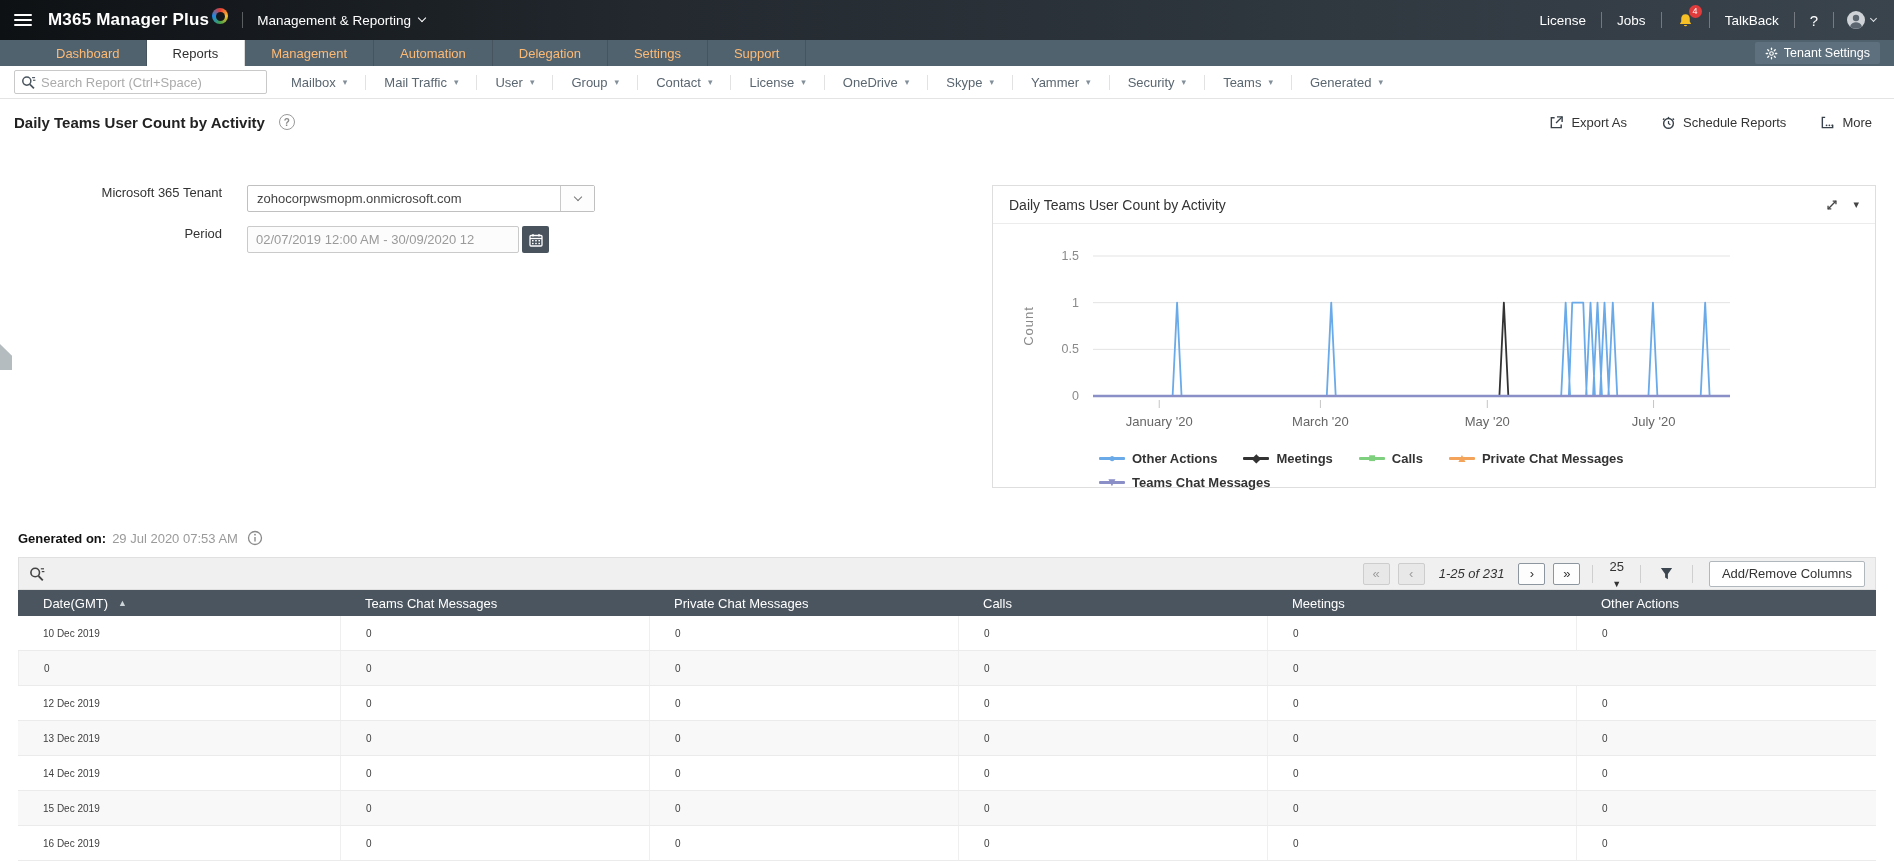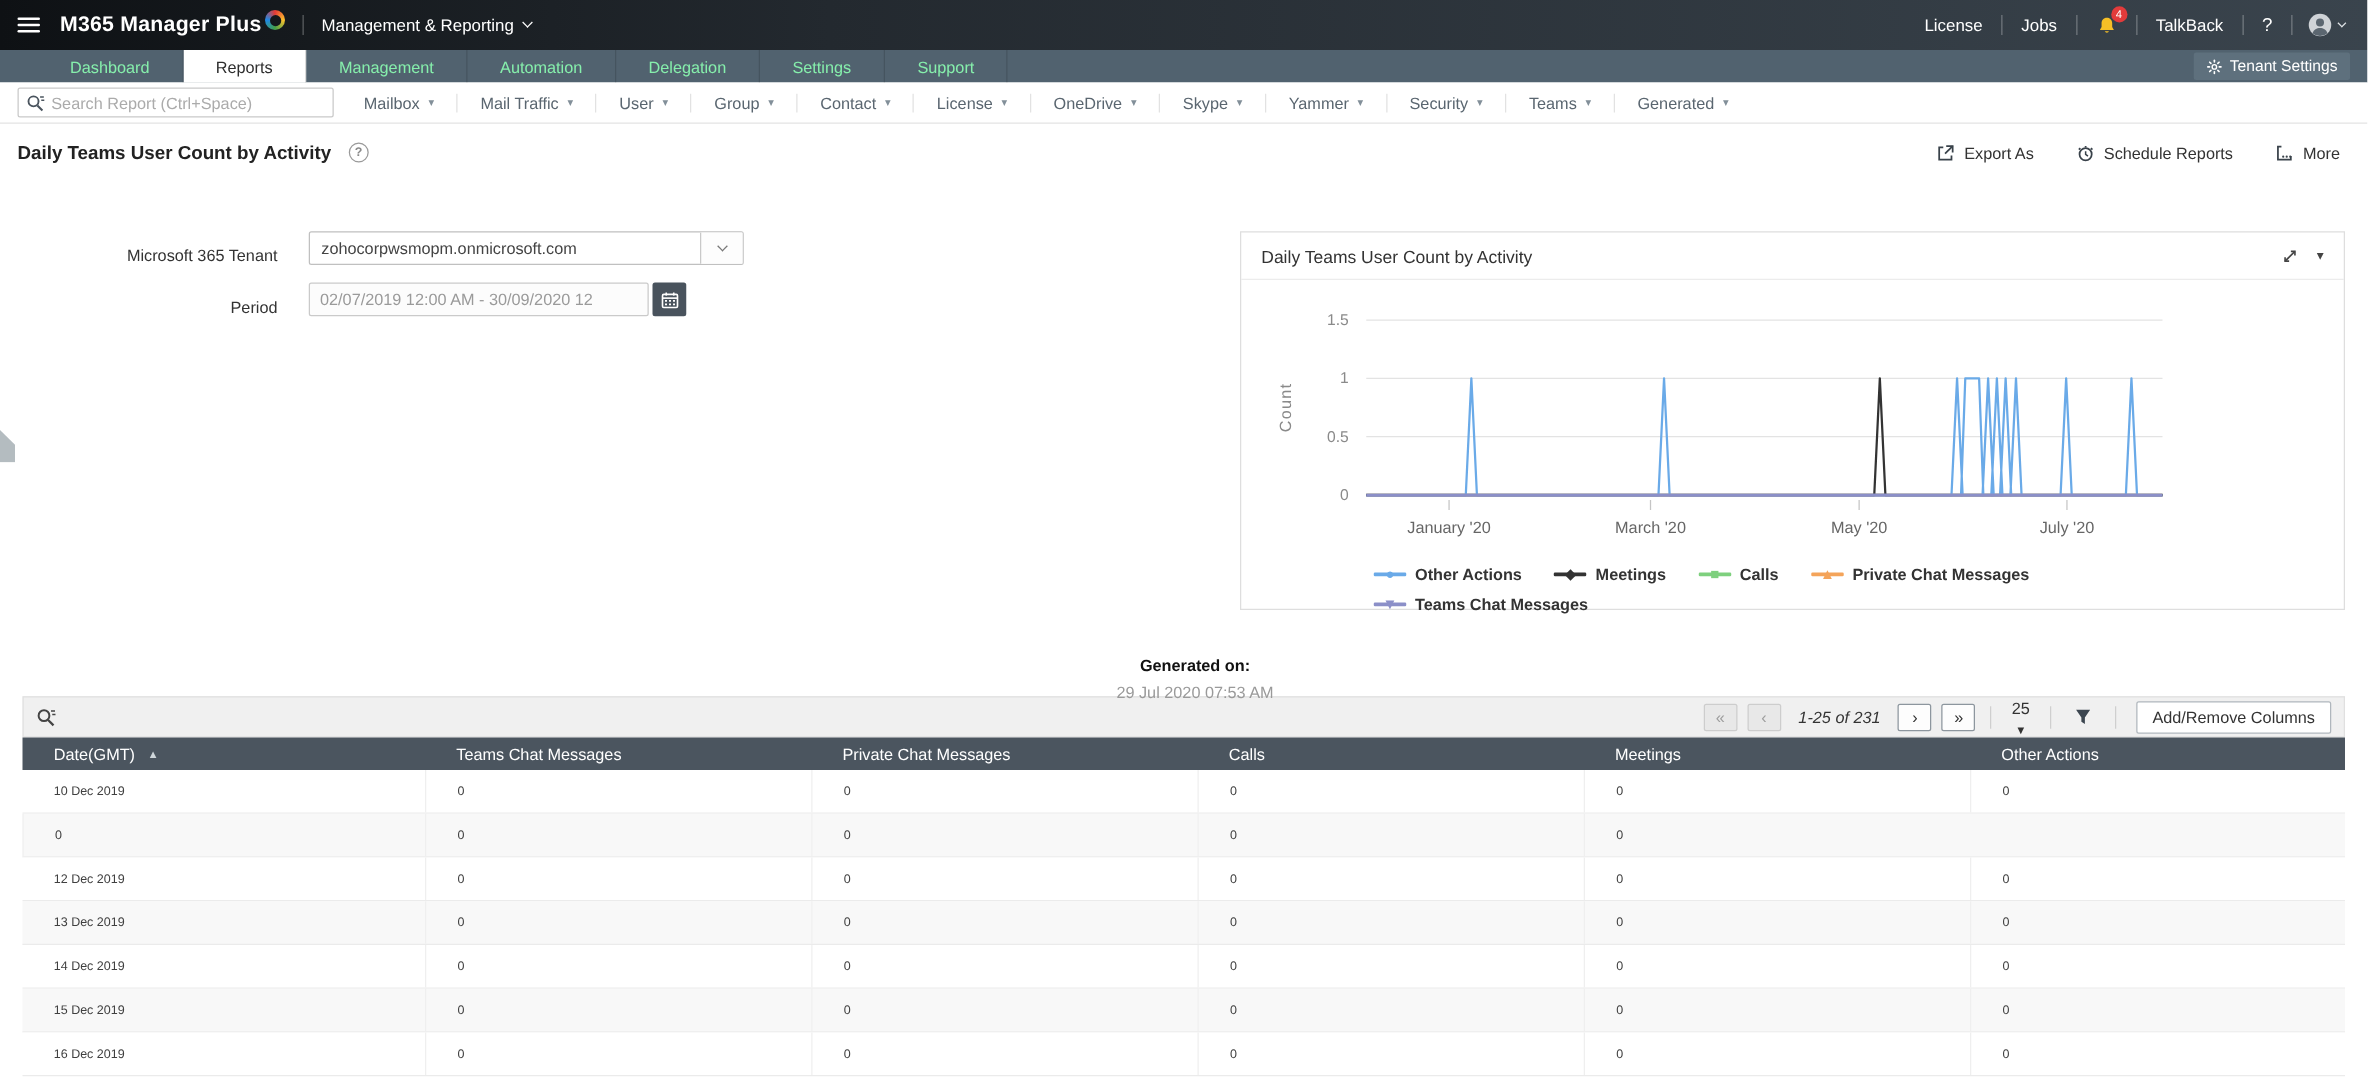--- a/index.html
+++ b/index.html
@@ -26,21 +26,21 @@
   .bell-badge { position:absolute; top:-7px; right:5px; background:#e23b3b; color:#fff; font-size:9px;
     min-width:13px; height:13px; border-radius:7px; display:flex; align-items:center; justify-content:center; padding:0 2px; }
   .help-link { padding:0 13px; font-size:15px; cursor:pointer; }
   .avatar-wrap { display:flex; align-items:center; gap:5px; padding:0 4px 0 10px; cursor:pointer; }
   .chev-sm { width:5px; height:5px; border-right:1.3px solid #dfe3e6; border-bottom:1.3px solid #dfe3e6;
     transform:rotate(45deg); position:relative; top:-2px; }
 
   
   .navtabs { height:26px; background:#51626f; display:flex; align-items:stretch; }
   .navtabs .spacer-l { width:30px; }
-  .tab { padding:0 26px; display:flex; align-items:center; color:#86efac; font-size:13px; cursor:pointer;
+  .tab { padding:0 26px; display:flex; align-items:center; color:#fdba74; font-size:13px; cursor:pointer;
     border-right:1px solid rgba(0,0,0,.14); }
   .tab.active { background:#fff; color:#2e2e2e; font-weight:500; }
   .tenant-btn { margin-left:auto; margin-right:14px; align-self:center; height:22px; background:#5e707d;
     border-radius:2px; display:flex; align-items:center; gap:6px; padding:0 10px; color:#fff; font-size:12.5px; cursor:pointer; }
 
   
   .subnav { height:33px; background:#fff; border-bottom:1px solid #e4e4e4; display:flex; align-items:center; padding:0 14px; }
   .search-box { width:253px; height:24px; border:1px solid #c9c9c9; border-radius:2px; display:flex; align-items:center; padding:0 6px; gap:5px; background:#fff; }
   .search-box input { border:none; outline:none; flex:1; font-size:13px; color:#555; font-family:inherit; }
   .search-box input::placeholder { color:#ababab; }
@@ -54,21 +54,21 @@
   .title-row h1 { font-size:15px; color:#222; font-weight:bold; }
   .q-icon { width:16px; height:16px; border:1.5px solid #9a9a9a; border-radius:50%; color:#8a8a8a; font-size:10px;
     font-weight:bold; display:flex; align-items:center; justify-content:center; margin-left:14px; cursor:pointer; }
   .actions { margin-left:auto; display:flex; align-items:center; gap:34px; }
   .action { display:flex; align-items:center; gap:7px; font-size:13px; color:#333; cursor:pointer; }
   .action svg { width:15px; height:15px; }
 
   
   .content { position:relative; height:380px; }
   .form-area { padding-top:40px; padding-left:80px; }
-  .form-row { display:flex; align-items:flex-end; margin-bottom:14px; height:27px; }
+  .form-row { display:flex; align-items:flex-start; margin-bottom:14px; height:27px; }
   .form-label { width:142px; text-align:right; font-size:13px; color:#333; margin-right:25px; }
   .select { width:348px; height:27px; border:1px solid #c0c0c0; border-radius:2px; background:#fff; display:flex; align-items:center; cursor:pointer; }
   .select-val { flex:1; padding:0 9px; font-size:13px; color:#444; white-space:nowrap; overflow:hidden; }
   .caret-box { width:34px; align-self:stretch; border-left:1px solid #c9c9c9; display:flex; align-items:center; justify-content:center; background:#fdfdfd; }
   .caret-box .chev { border-color:#777; }
   .period-wrap { display:flex; align-items:center; gap:3px; }
   .period-input { width:272px; height:27px; border:1px solid #cacaca; border-radius:2px; background:#fcfcfc;
     font-size:13px; color:#9a9a9a; display:flex; align-items:center; padding:0 8px; white-space:nowrap; overflow:hidden; cursor:text; }
   .cal-btn { width:27px; height:27px; background:#49535d; border:none; border-radius:2px; display:flex; align-items:center; justify-content:center; cursor:pointer; }
   .cal-btn svg { width:16px; height:16px; }
@@ -82,21 +82,21 @@
   .panel-caret { font-size:11px; color:#444; cursor:pointer; }
   .chart-body svg text { font-family:"Liberation Sans",sans-serif; }
   .legend { display:flex; flex-wrap:wrap; column-gap:26px; row-gap:4px; width:640px; margin-left:106px; margin-top:2px; }
   .lg-item { display:flex; align-items:center; gap:7px; height:20px; cursor:pointer; }
   .lg-marker { position:relative; width:26px; height:20px; display:flex; align-items:center; }
   .lg-line { width:26px; height:3px; border-radius:1px; }
   .lg-shape { position:absolute; left:50%; top:50%; transform:translate(-50%,-50%); font-size:12px; line-height:1; }
   .lg-label { font-size:13px; font-weight:bold; color:#333; }
 
   
-  .generated-row { height:26px; display:flex; align-items:center; padding-left:18px; gap:6px;flex-direction:column; }
+  .generated-row { height:26px; display:flex; align-items:center; padding-left:18px; gap:6px; }
   .gen-label { font-size:13px; font-weight:bold; color:#111; }
   .gen-val { font-size:13px; color:#9a9a9a; }
   .generated-row svg { width:16px; height:16px; margin-left:3px; }
 
   
   .table-area { margin:6px 18px 0 18px; }
   .toolbar { height:33px; background:#f0f0f0; border:1px solid #e0e0e0; display:flex; align-items:center; padding:0 10px; }
   .toolbar .tb-search svg { width:16px; height:16px; display:block; }
   .pager { margin-left:auto; display:flex; align-items:center; gap:8px; }
   .pg-btn { width:27px; height:22px; border-radius:2px; font-size:13px; display:flex; align-items:center; justify-content:center; font-family:inherit; }

